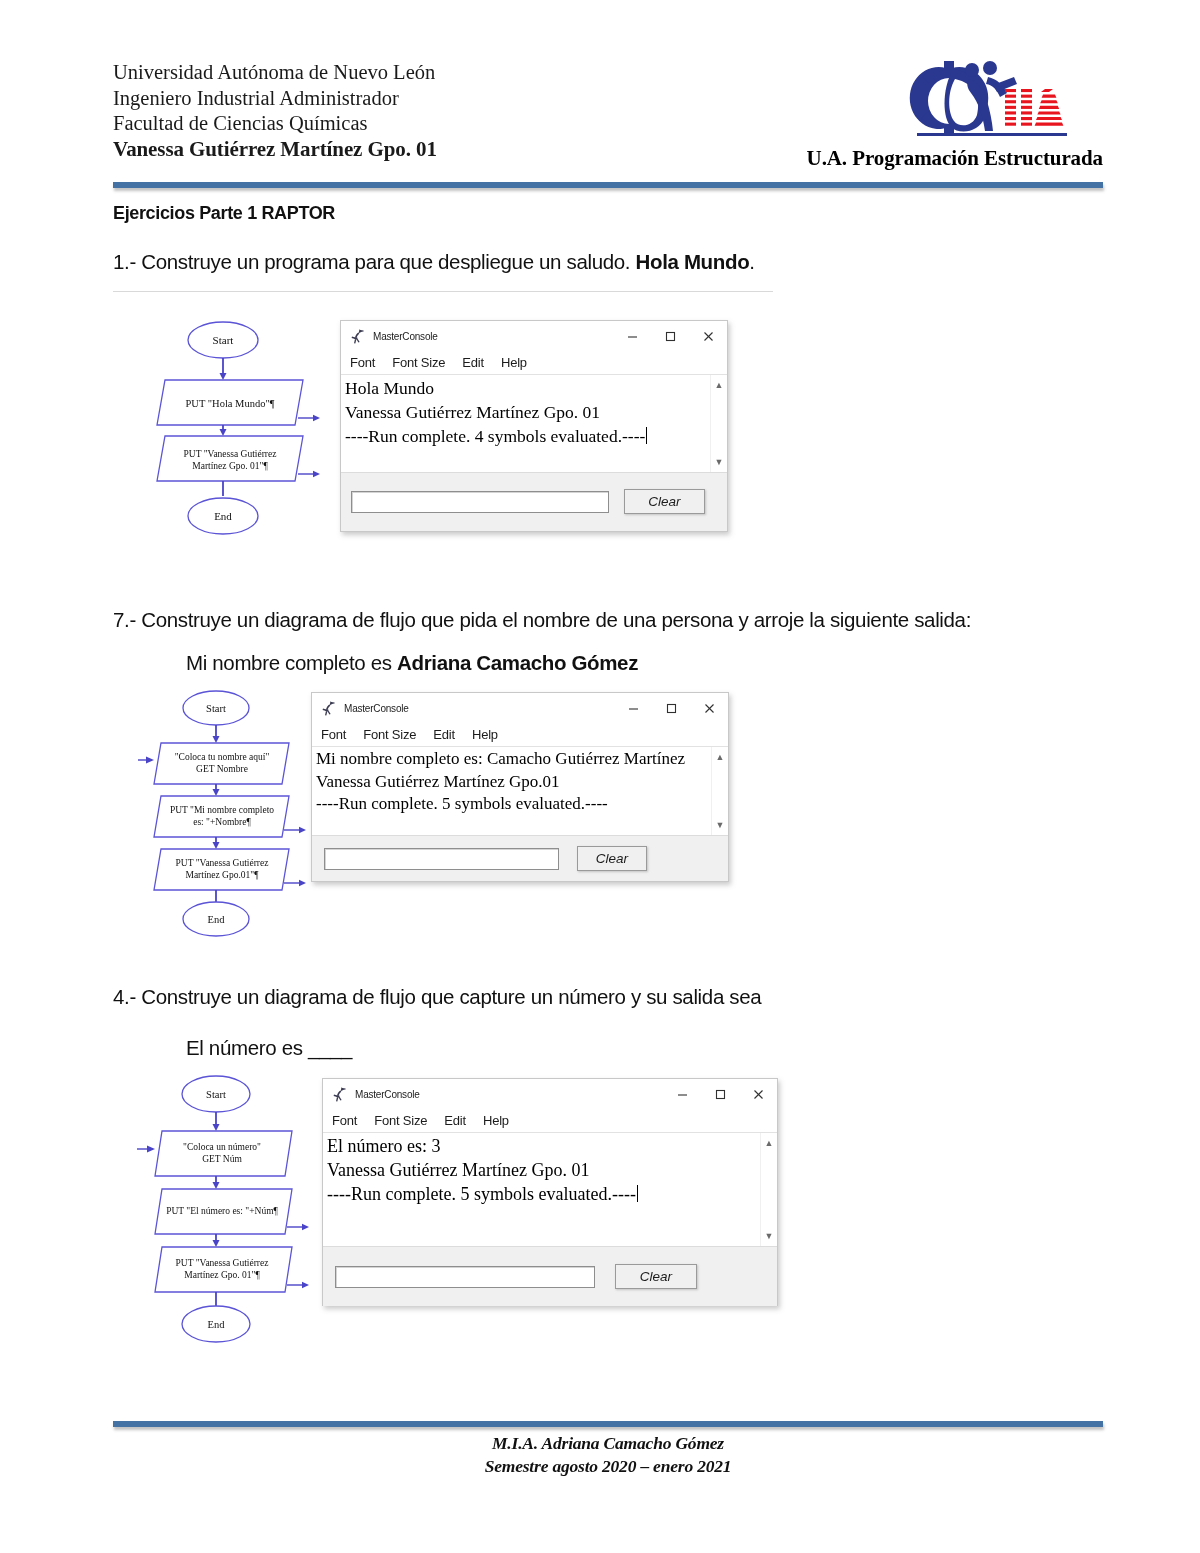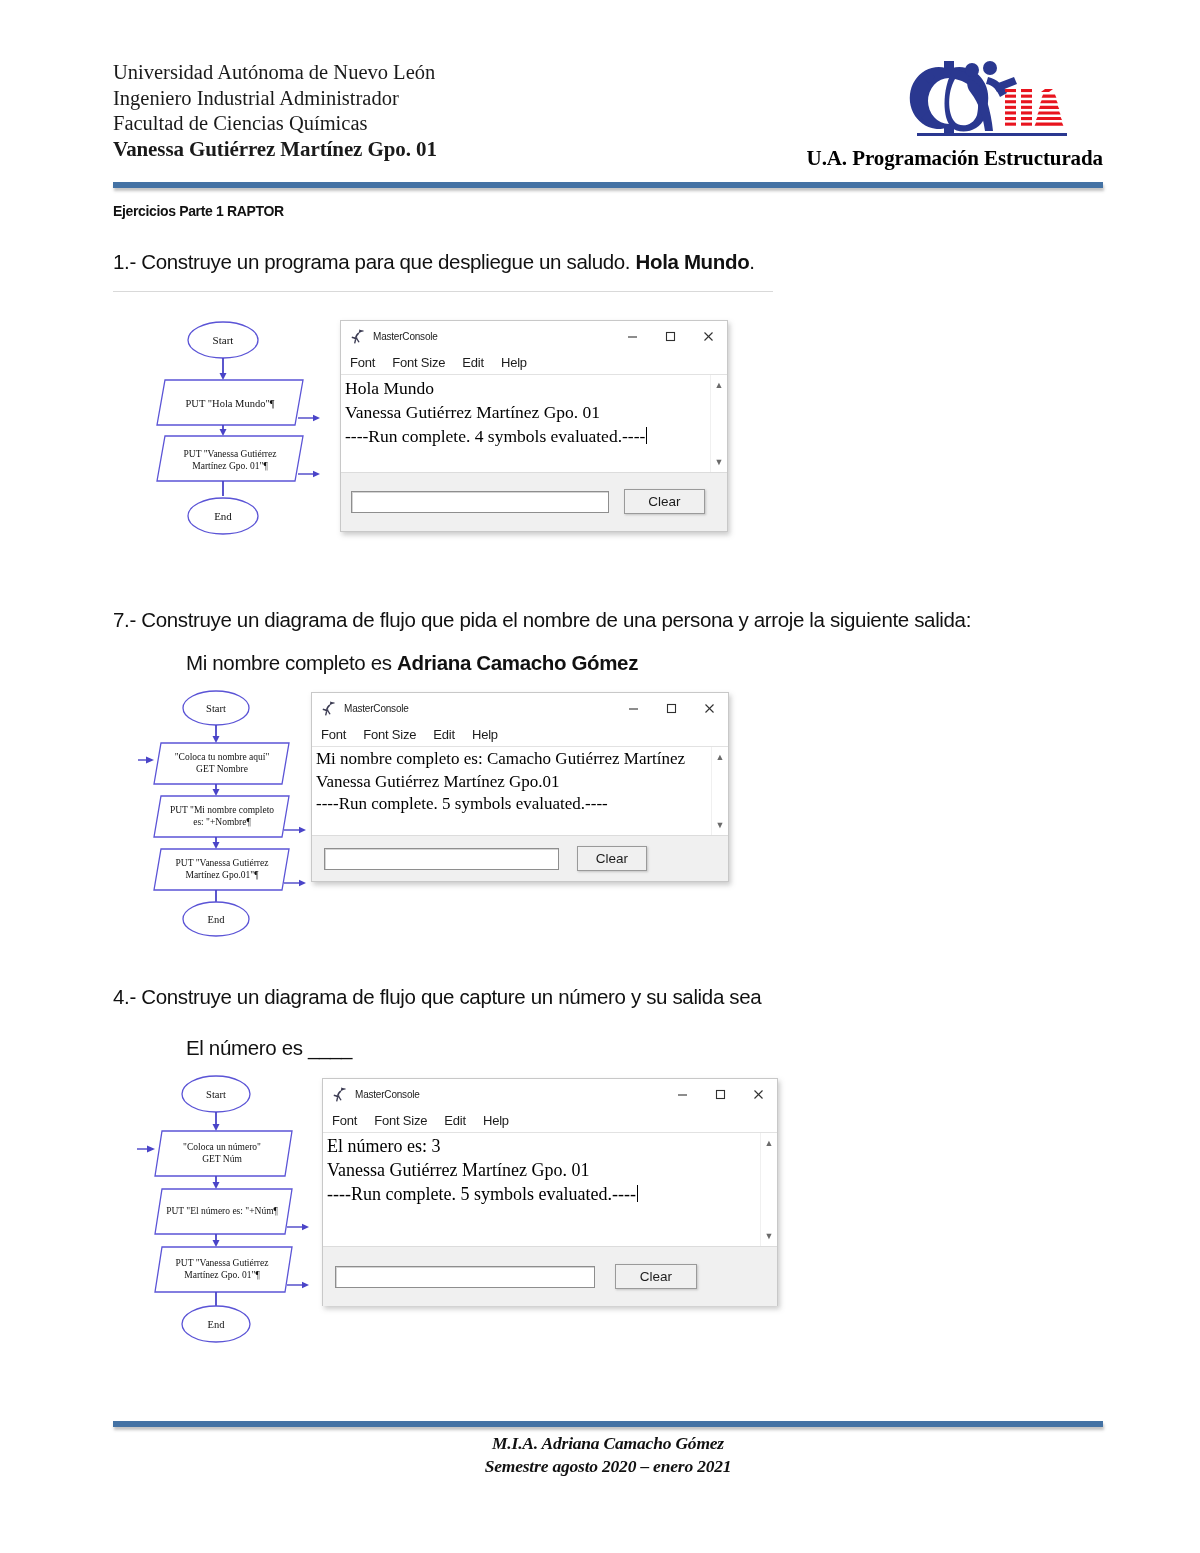--- a/index.html
+++ b/index.html
@@ -92,21 +92,21 @@
   
   .para {
     position: absolute;
     font-family: "Liberation Sans", sans-serif;
     font-size: 20.5px;
     color: #111111;
     white-space: nowrap;
     letter-spacing: -0.35px;
   }
   .para b { font-weight: bold; }
-  #title-ejercicios { left: 105px; top: 203px; font-weight: bold; font-size: 14px; }
+  #title-ejercicios { left: 105px; top: 203px; font-weight: bold; font-size: 18px; }
   #q1 { left: 105px; top: 250px; }
   #q2 { left: 105px; top: 608px; }
   #q2-sub { left: 178px; top: 651px; }
   #q3 { left: 105px; top: 985px; }
   #q3-sub { left: 178px; top: 1036px; }
 
   
   .footer-text {
     position: absolute;
     left: 105px;
@@ -232,20 +232,21 @@
     color: #6a6a6a;
     font-size: 9px;
   }
   .sb-up { top: 2px; }
   .sb-down { bottom: 2px; }
 
   .win-bottom {
     background: #f0f0f0;
     display: flex;
     align-items: center;
+    font-style: italic;
   }
   .cmd-input {
     background: #ffffff;
     border: 1px solid #8e8e8e;
     box-shadow: inset 1px 1px 0 #d4d4d4;
     height: 22px;
     box-sizing: border-box;
   }
   .clear-btn {
     background: #f0f0f0;

